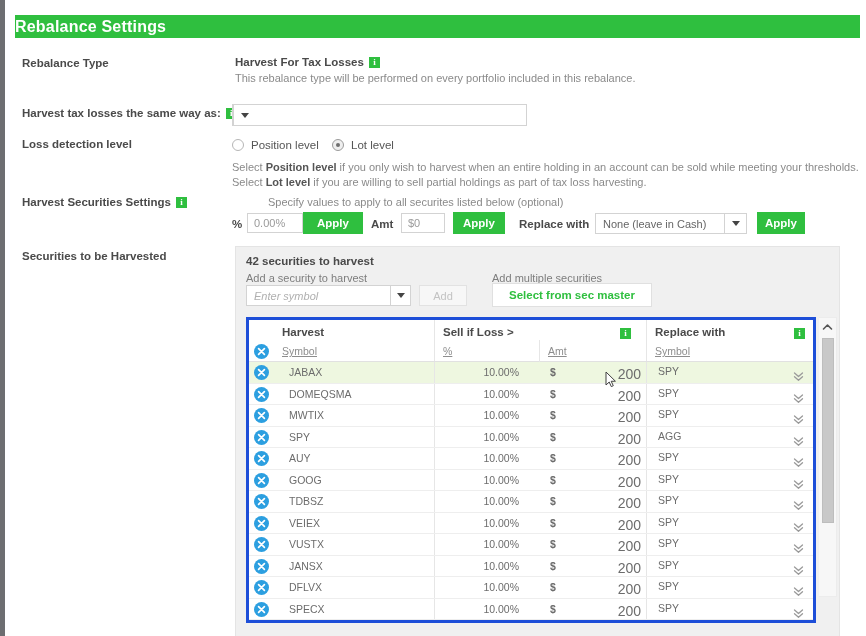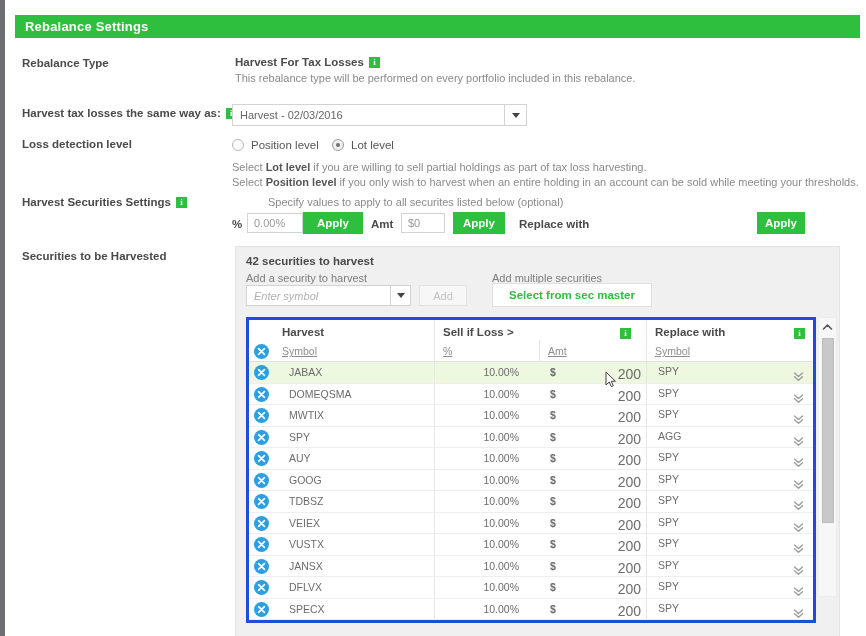--- a/index.html
+++ b/index.html
@@ -28,23 +28,23 @@
 
   
   .section-header {
     position: absolute; left: 15px; top: 15px;
     width: 845px; height: 23px;
     background: #2fbf3f;
     display: flex; align-items: center;
   }
   .section-header .title {
     color: #ffffff;
-    font-size: 13px;
+    font-size: 16px;
     font-weight: bold;
-    padding-left: 10px;
+    padding-left: 0;
     letter-spacing: .2px;
   }
 
   
   .row-label {
     position: absolute;
     font-size: 11.5px;
     font-weight: bold;
     color: #4a4a4a;
     white-space: nowrap;
@@ -294,57 +294,62 @@
   <div class="rt-title">
     <span>Harvest For Tax Losses</span><span class="info-icon">i</span>
   </div>
   <div class="rt-desc helper-text" style="width:600px;">This rebalance type will be performed on every portfolio included in this rebalance.</div>
 
   <div class="row-label" style="left:22px; top:107px;">
     <span>Harvest tax losses the same way as:</span><span class="info-icon">i</span>
   </div>
 
   <div class="select-box" style="left:232px; top:104px; width:295px; height:22px;">
-    <span class="val">Harvest - 02/03/2016</span>
     <span class="arrow">
         <i class="caret-down"></i>
       </span>
   </div>
 
   <div class="row-label" style="left:22px; top:138px; font-weight:bold;">Loss detection level</div>
 
   <div class="radio-wrap" style="left:232px; top:139px;">
     <span class="radio"></span>
     <span class="radio-label">Position level</span>
   </div>
   <div class="radio-wrap" style="left:332px; top:139px;">
     <span class="radio checked"></span>
     <span class="radio-label">Lot level</span>
   </div>
 
   <div class="helper-text" style="position:absolute; left:232px; top:160px; width:630px;">
+    <div><span>Select </span><b>Position level</b><span> if you only wish to harvest when an entire holding in an account can be sold while meeting your thresholds.</span></div>
     <div><span>Select </span><b>Lot level</b><span> if you are willing to sell partial holdings as part of tax loss harvesting.</span></div>
-    <div><span>Select </span><b>Position level</b><span> if you only wish to harvest when an entire holding in an account can be sold while meeting your thresholds.</span></div>
   </div>
 
   <div class="row-label" style="left:22px; top:196px;">
     <span>Harvest Securities Settings</span><span class="info-icon">i</span>
   </div>
 
   <div class="helper-text" style="position:absolute; left:232px; top:195px;margin-left:36px;">Specify values to apply to all securites listed below (optional)</div>
 
   <div class="inline-label" style="left:232px; top:218px;">%</div>
   <div class="txt-input" style="left:247px; top:213px; width:56px; height:20px;">0.00%</div>
   <div class="btn-green" style="left:303px; top:212px; width:60px; height:22px;">Apply</div>
 
   <div class="inline-label" style="left:371px; top:218px;">Amt</div>
   <div class="txt-input" style="left:401px; top:213px; width:44px; height:20px;">$0</div>
   <div class="btn-green" style="left:453px; top:212px; width:52px; height:22px;">Apply</div>
 
   <div class="inline-label" style="left:519px; top:218px;">Replace with</div>
+  <div class="select-box" style="left:595px; top:213px; width:152px; height:21px;">
+    <span class="val">None (leave in Cash)</span>
+    <span class="arrow">
+        <i class="caret-down"></i>
+      </span>
+  </div>
   <div class="btn-green" style="left:757px; top:212px; width:48px; height:22px;">Apply</div>
 
   <div class="row-label" style="left:22px; top:250px;">Securities to be Harvested</div>
 
   <div class="sec-panel">
 
     <div class="sec-count">42 securities to harvest</div>
 
     <div class="sec-sub" style="left:10px; top:25px;">Add a security to harvest</div>
     <div class="sec-sub" style="left:256px; top:25px;">Add multiple securities</div>

